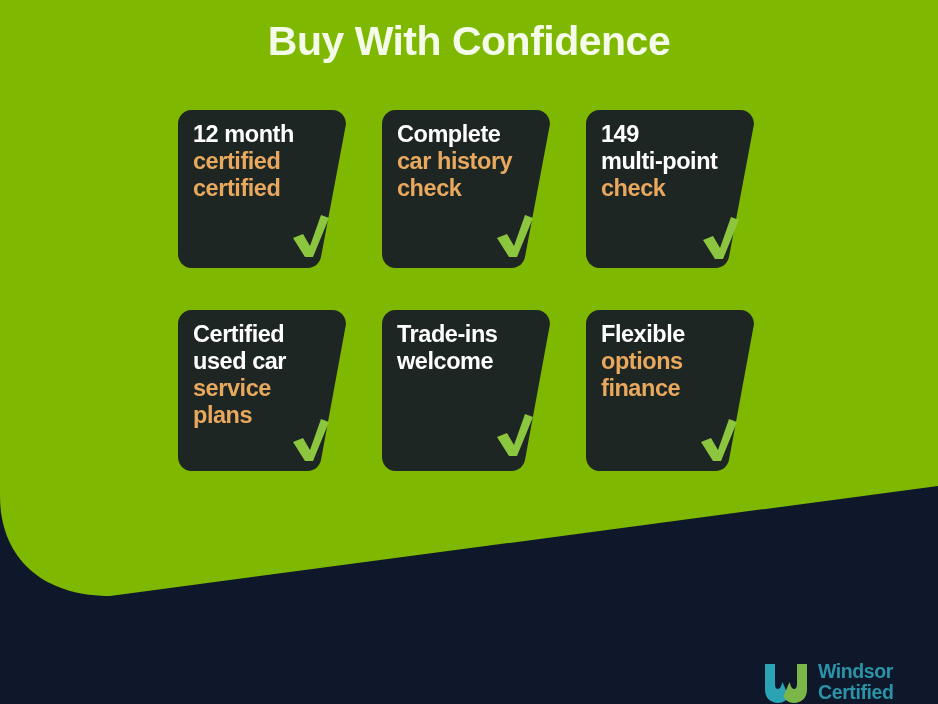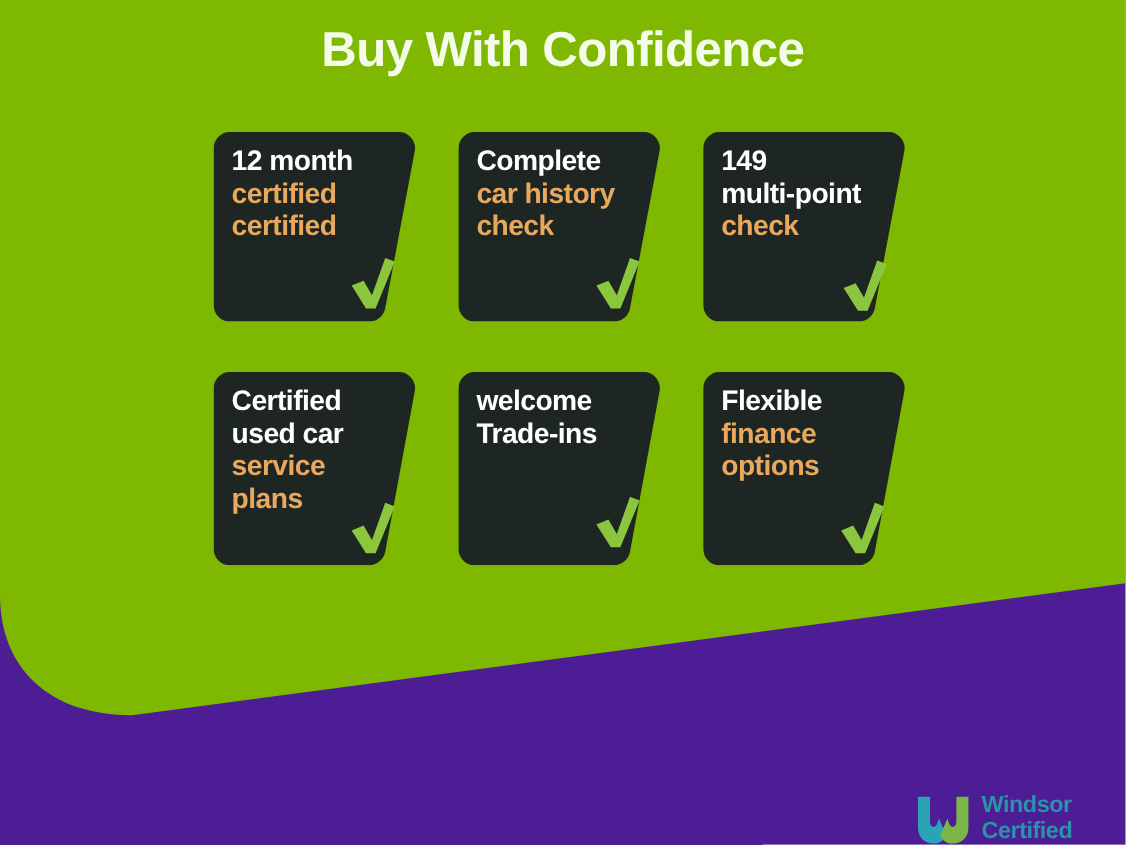--- a/index.html
+++ b/index.html
@@ -5,21 +5,21 @@
   * { margin:0; padding:0; box-sizing:border-box; }
   html, body {
     width:938px; height:704px;
     background:#ffffff;
     font-family:"Liberation Sans", sans-serif;
     overflow:hidden;
   }
   #stage {
     position:relative;
     width:938px; height:704px;
-    background:#4c1d95;
+    background:#0f172a;
   }
 
   
   #green-bg {
     position:absolute;
     left:0; top:0;
     width:938px; height:704px;
     pointer-events:none;
   }
 
@@ -172,36 +172,36 @@
         <svg class="check" style="left:111px; top:106px;" width="42" height="48" viewBox="0 0 42 48">
           <path d="M 4,26 L 14,22 L 21,34 L 32,3 L 40,6 L 24,45 L 16,45 Z" fill="#8cc63f"></path>
         </svg>
       </div>
 
       <div class="card tall">
         <svg class="card-shape" viewBox="0 0 176 161" preserveAspectRatio="none">
           <path d="M 14,0 L 162,0 C 169.7,0 176,6.3 176,14 L 150,149 C 149,156 143,161 136,161 L 14,161 C 6.3,161 0,154.7 0,147 L 0,14 C 0,6.3 6.3,0 14,0 Z" fill="#1e2624"></path>
         </svg>
         <div class="card-text">
+          <span class="line-white" style="color: rgb(255, 255, 255);">Trade-ins</span>
           <span class="line-white" style="color: rgb(255, 255, 255);">welcome</span>
-          <span class="line-white" style="color: rgb(255, 255, 255);">Trade-ins</span>
         </div>
         <svg class="check" style="left:111px; top:101px;" width="42" height="48" viewBox="0 0 42 48">
           <path d="M 4,26 L 14,22 L 21,34 L 32,3 L 40,6 L 24,45 L 16,45 Z" fill="#8cc63f"></path>
         </svg>
       </div>
 
       <div class="card tall">
         <svg class="card-shape" viewBox="0 0 176 161" preserveAspectRatio="none">
           <path d="M 14,0 L 162,0 C 169.7,0 176,6.3 176,14 L 150,149 C 149,156 143,161 136,161 L 14,161 C 6.3,161 0,154.7 0,147 L 0,14 C 0,6.3 6.3,0 14,0 Z" fill="#1e2624"></path>
         </svg>
         <div class="card-text">
           <span class="line-white" style="color: rgb(255, 255, 255);">Flexible</span>
+          <span class="line-orange" style="color: rgb(232, 169, 94);">options</span>
           <span class="line-orange" style="color: rgb(232, 169, 94);">finance</span>
-          <span class="line-orange" style="color: rgb(232, 169, 94);">options</span>
         </div>
         <svg class="check" style="left:111px; top:106px;" width="42" height="48" viewBox="0 0 42 48">
           <path d="M 4,26 L 14,22 L 21,34 L 32,3 L 40,6 L 24,45 L 16,45 Z" fill="#8cc63f"></path>
         </svg>
       </div>
 
     </div>
 
   </div>
 

